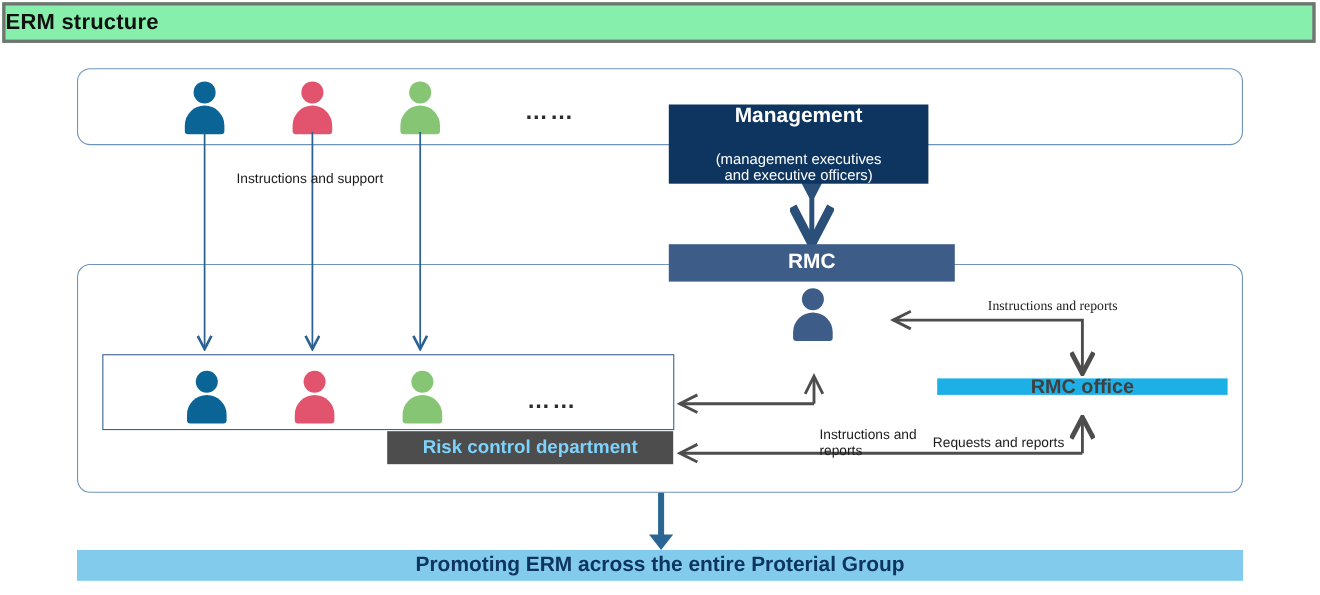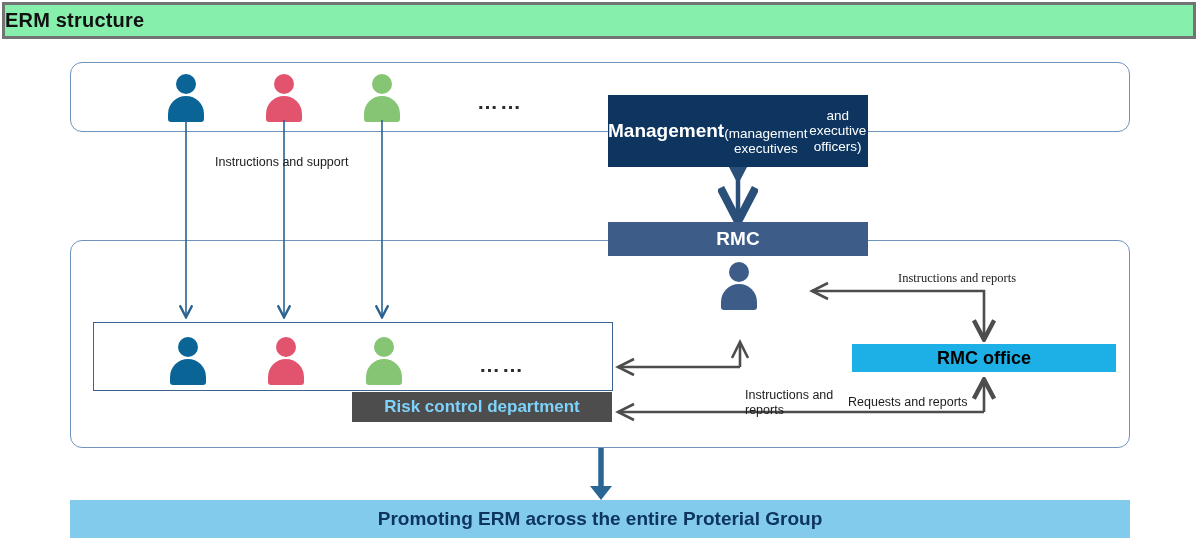--- a/index.html
+++ b/index.html
@@ -41,37 +41,37 @@
     border-radius:18px 18px 3px 3px;
   }
 
   
   .dots{position:absolute;font-size:21px;letter-spacing:2px;color:#2b2b2b;font-weight:bold;line-height:1;}
 
   
   .solid-box{position:absolute;box-sizing:border-box;display:flex;align-items:center;justify-content:center;text-align:center;}
 
   #mgmt-box{
-    left:608px;top:95px;width:260px;height:72px;background:#0d3560;color:#ffffff;
-    flex-direction:row;line-height:1.12;
+    left:608px;top:95px;width:236px;height:72px;background:#0d3560;color:#ffffff;
+    flex-direction:column;line-height:1.12;
   }
   #mgmt-box .l1{font-size:19px;font-weight:bold;}
   #mgmt-box .l2{font-size:13.5px;margin-top:20px;}
   #mgmt-box .l3{font-size:13.5px;}
 
   #rmc-box{left:608px;top:222px;width:260px;height:34px;background:#3d5d88;color:#ffffff;
     font-size:19px;font-weight:bold;}
 
-  #rmc-office-box{left:852px;top:344px;width:264px;height:28px;background:#1cb0e6;color:#000000;
+  #rmc-office-box{left:852px;top:344px;width:264px;height:15px;background:#1cb0e6;color:#404040;
     font-size:18px;font-weight:bold;text-align:right;}
 
   #risk-dept-box{left:352px;top:392px;width:260px;height:30px;background:#4d4d4d;color:#7dd3fc;
     font-size:17px;font-weight:bold;}
 
-  #promo-banner{left:70px;top:500px;width:1060px;height:38px;background:#82cbec;color:#0d3560;
+  #promo-banner{left:70px;top:500px;width:1060px;height:28px;background:#82cbec;color:#0d3560;
     font-size:19px;font-weight:bold;}
 
   
   #chairman-label{
     position:absolute;left:650px;top:308px;width:180px;text-align:center;
     font-size:18px;color:#3b6ab5;white-space:nowrap;
   }
 
   
   #wires{position:absolute;left:0;top:0;width:1200px;height:541px;pointer-events:none;}

